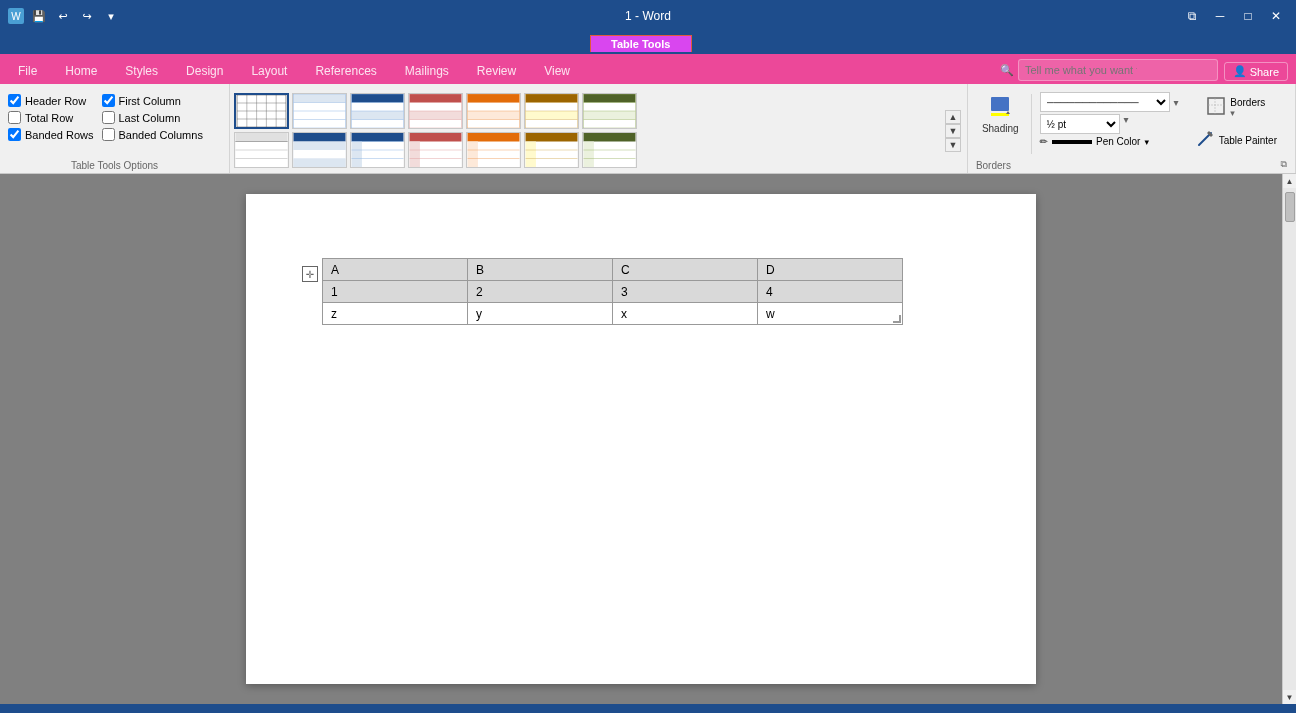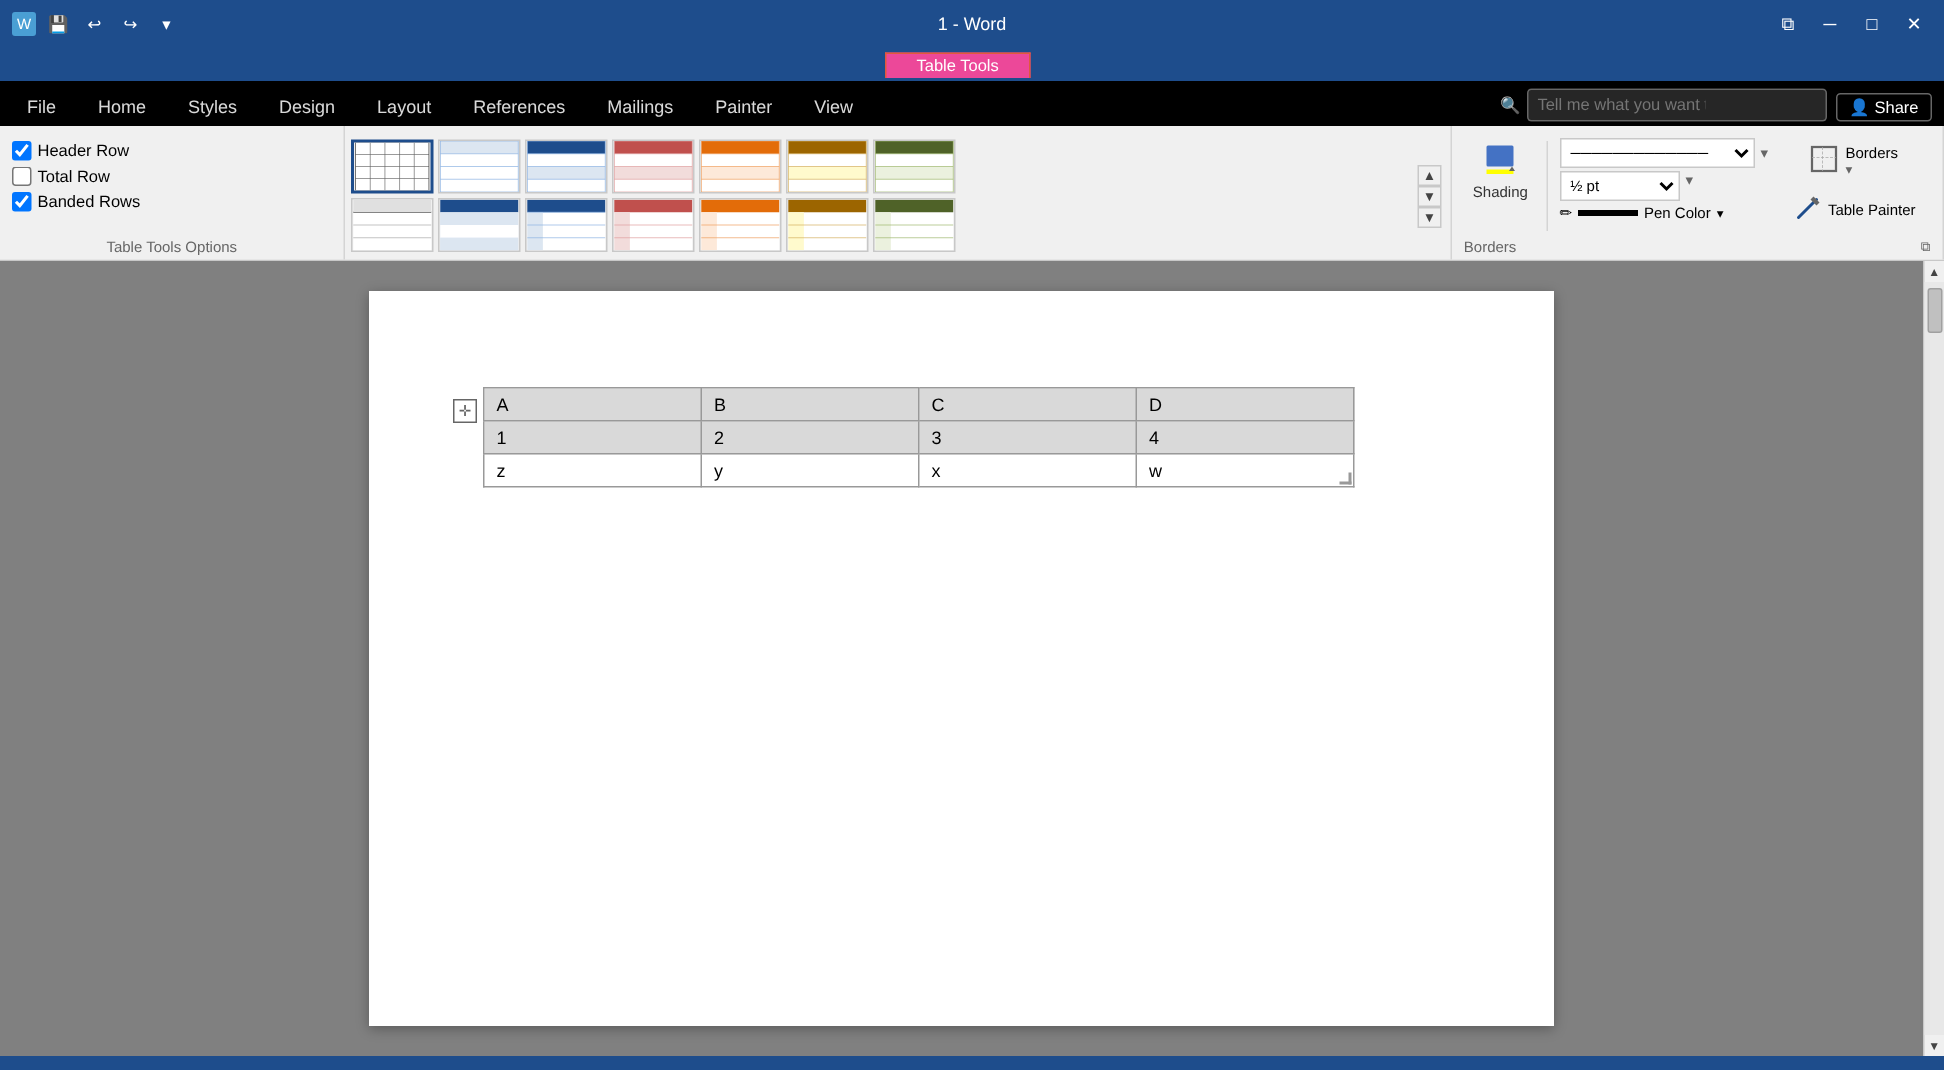--- a/index.html
+++ b/index.html
@@ -25,33 +25,33 @@
 
     
     .table-tools-bar {
       height: 22px;
       background: #1e4d8c;
       display: flex;
       align-items: center;
       padding: 0 590px;
     }
     .table-tools-label {
-      background: #ec4899;
+      background: #d946ef;
       border: 1.5px solid #e05a3a;
       color: white;
       font-size: 11px;
       padding: 2px 20px;
-      font-weight: 400;
+      font-weight: 700;
       border-bottom: none;
     }
 
     
     .ribbon-tabs {
       height: 30px;
-      background: #000000;
+      background: #ec4899;
       display: flex;
       align-items: flex-end;
       padding-left: 4px;
     }
     .tab {
       padding: 4px 14px;
       font-size: 12px;
       color: rgba(255,255,255,0.85);
       cursor: pointer;
       border-radius: 3px 3px 0 0;
@@ -290,21 +290,21 @@
 </div>
 
 <div class="ribbon-tabs">
   <div class="tab">File</div>
   <div class="tab">Home</div>
   <div class="tab">Styles</div>
   <div class="tab">Design</div>
   <div class="tab">Layout</div>
   <div class="tab">References</div>
   <div class="tab">Mailings</div>
-  <div class="tab">Painter</div>
+  <div class="tab">Review</div>
   <div class="tab">View</div>
   <div style="flex:1; display:flex; align-items:flex-end; justify-content:flex-end; padding-right:8px; padding-bottom:3px; gap:6px;">
     <div style="display:flex; align-items:center; gap:4px;">
       <span style="color:white; font-size:11px;">🔍</span>
       <input class="help-search" style="width: 200px;" placeholder="Tell me what you want to do...">
     </div>
     <div style="color:white; font-size:11px; display:flex; align-items:center; gap:3px; border:1px solid rgba(255,255,255,0.4); padding:2px 8px; border-radius:3px; cursor:pointer;">
       <span>👤</span>
       <span>Share</span>
     </div>
@@ -323,20 +323,34 @@
               <input type="checkbox" id="header-row" checked="" style="">
               <label for="header-row">Header Row</label>
             </div>
             <div class="checkbox-row">
               <input type="checkbox" id="total-row" style="">
               <label for="total-row">Total Row</label>
             </div>
             <div class="checkbox-row">
               <input type="checkbox" id="banded-rows" checked="" style="">
               <label for="banded-rows">Banded Rows</label>
+            </div>
+          </div>
+          <div class="checkbox-group">
+            <div class="checkbox-row">
+              <input type="checkbox" id="first-column" checked="" style="">
+              <label for="first-column">First Column</label>
+            </div>
+            <div class="checkbox-row">
+              <input type="checkbox" id="last-column" style="">
+              <label for="last-column">Last Column</label>
+            </div>
+            <div class="checkbox-row">
+              <input type="checkbox" id="banded-columns" style="">
+              <label for="banded-columns">Banded Columns</label>
             </div>
           </div>
         </div>
       </div>
       <div class="ribbon-section-title">Table Tools Options</div>
     </div>
 
     <div class="table-styles-section">
       <div class="table-styles-grid">
 

